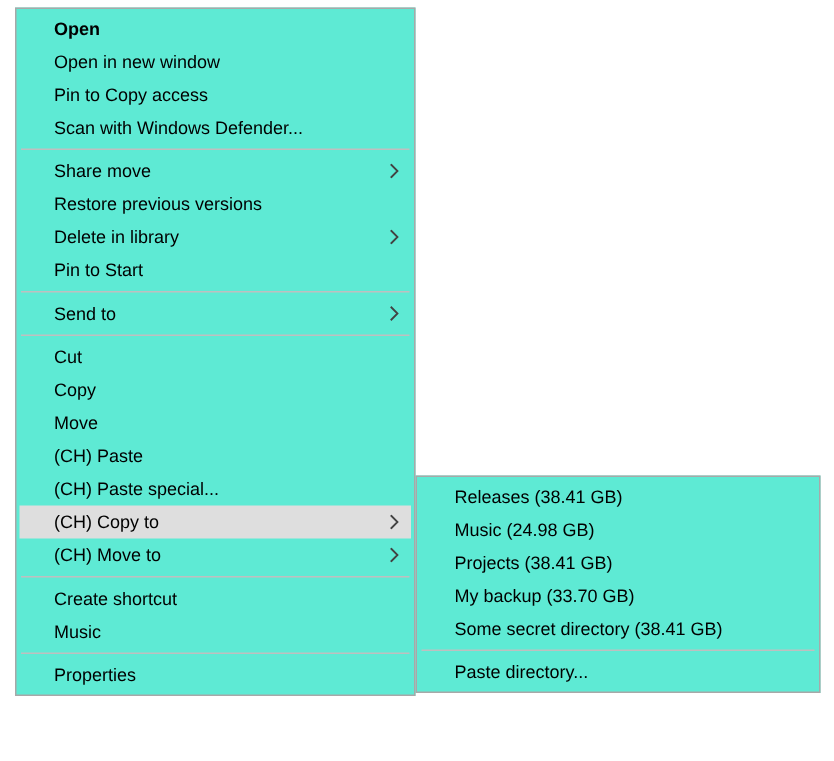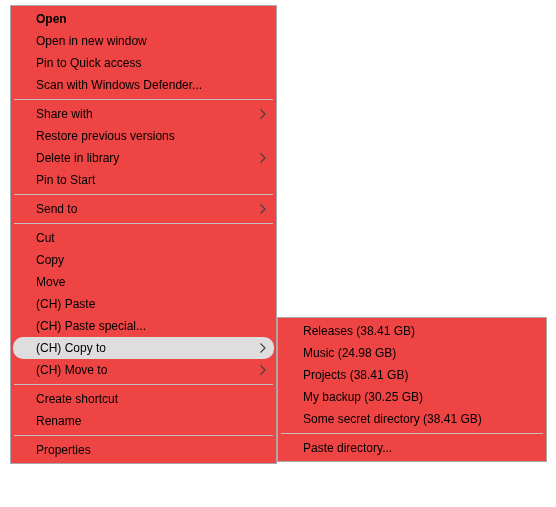--- a/index.html
+++ b/index.html
@@ -9,21 +9,21 @@
     background: #ffffff;
     font-family: "Segoe UI", Tahoma, sans-serif;
     font-size: 12px;
     color: #000000;
     width: 556px;
     height: 507px;
     position: relative;
   }
   .menu {
     position: absolute;
-    background: #ef4444;
+    background: #5eead4;
     border: 1px solid #a8a8a8;
     padding: 2px;
   }
   .main-menu {
     left: 10px;
     top: 5px;
     width: 267px;
   }
   .sub-menu {
     left: 277px;
@@ -34,21 +34,20 @@
     height: 22px;
     display: flex;
     align-items: center;
     padding-left: 23px;
     padding-right: 8px;
     position: relative;
     white-space: nowrap;
   }
   .item.highlight {
     background: #dedede;
-    border-radius: 10px;
   }
   .item .label {
     flex: 1;
   }
   .item.bold .label {
     font-weight: 600;
   }
   .sep {
     height: 1px;
     background: #bfbfbf;
@@ -69,30 +68,30 @@
 
 <div class="menu main-menu">
 
   <div class="item bold">
     <span class="label">Open</span>
   </div>
   <div class="item">
     <span class="label">Open in new window</span>
   </div>
   <div class="item">
-    <span class="label">Pin to Quick access</span>
+    <span class="label">Pin to Copy access</span>
   </div>
   <div class="item">
     <span class="label">Scan with Windows Defender...</span>
   </div>
 
   <div class="sep"></div>
 
   <div class="item">
-    <span class="label">Share with</span>
+    <span class="label">Share move</span>
     <span class="arrow">
         <svg width="6" height="10" viewBox="0 0 6 10">
           <path d="M0.5 0.5 L5 5 L0.5 9.5" fill="none" stroke="#424242" stroke-width="1.2"></path>
         </svg>
       </span>
   </div>
   <div class="item">
     <span class="label">Restore previous versions</span>
   </div>
   <div class="item">
@@ -151,21 +150,21 @@
         </svg>
       </span>
   </div>
 
   <div class="sep"></div>
 
   <div class="item">
     <span class="label">Create shortcut</span>
   </div>
   <div class="item">
-    <span class="label">Rename</span>
+    <span class="label">Music</span>
   </div>
 
   <div class="sep"></div>
 
   <div class="item">
     <span class="label">Properties</span>
   </div>
 
 </div>
 
@@ -173,21 +172,21 @@
   <div class="item">
     <span class="label">Releases (38.41 GB)</span>
   </div>
   <div class="item">
     <span class="label">Music (24.98 GB)</span>
   </div>
   <div class="item">
     <span class="label">Projects (38.41 GB)</span>
   </div>
   <div class="item">
-    <span class="label">My backup (30.25 GB)</span>
+    <span class="label">My backup (33.70 GB)</span>
   </div>
   <div class="item">
     <span class="label">Some secret directory (38.41 GB)</span>
   </div>
 
   <div class="sep"></div>
 
   <div class="item">
     <span class="label">Paste directory...</span>
   </div>

